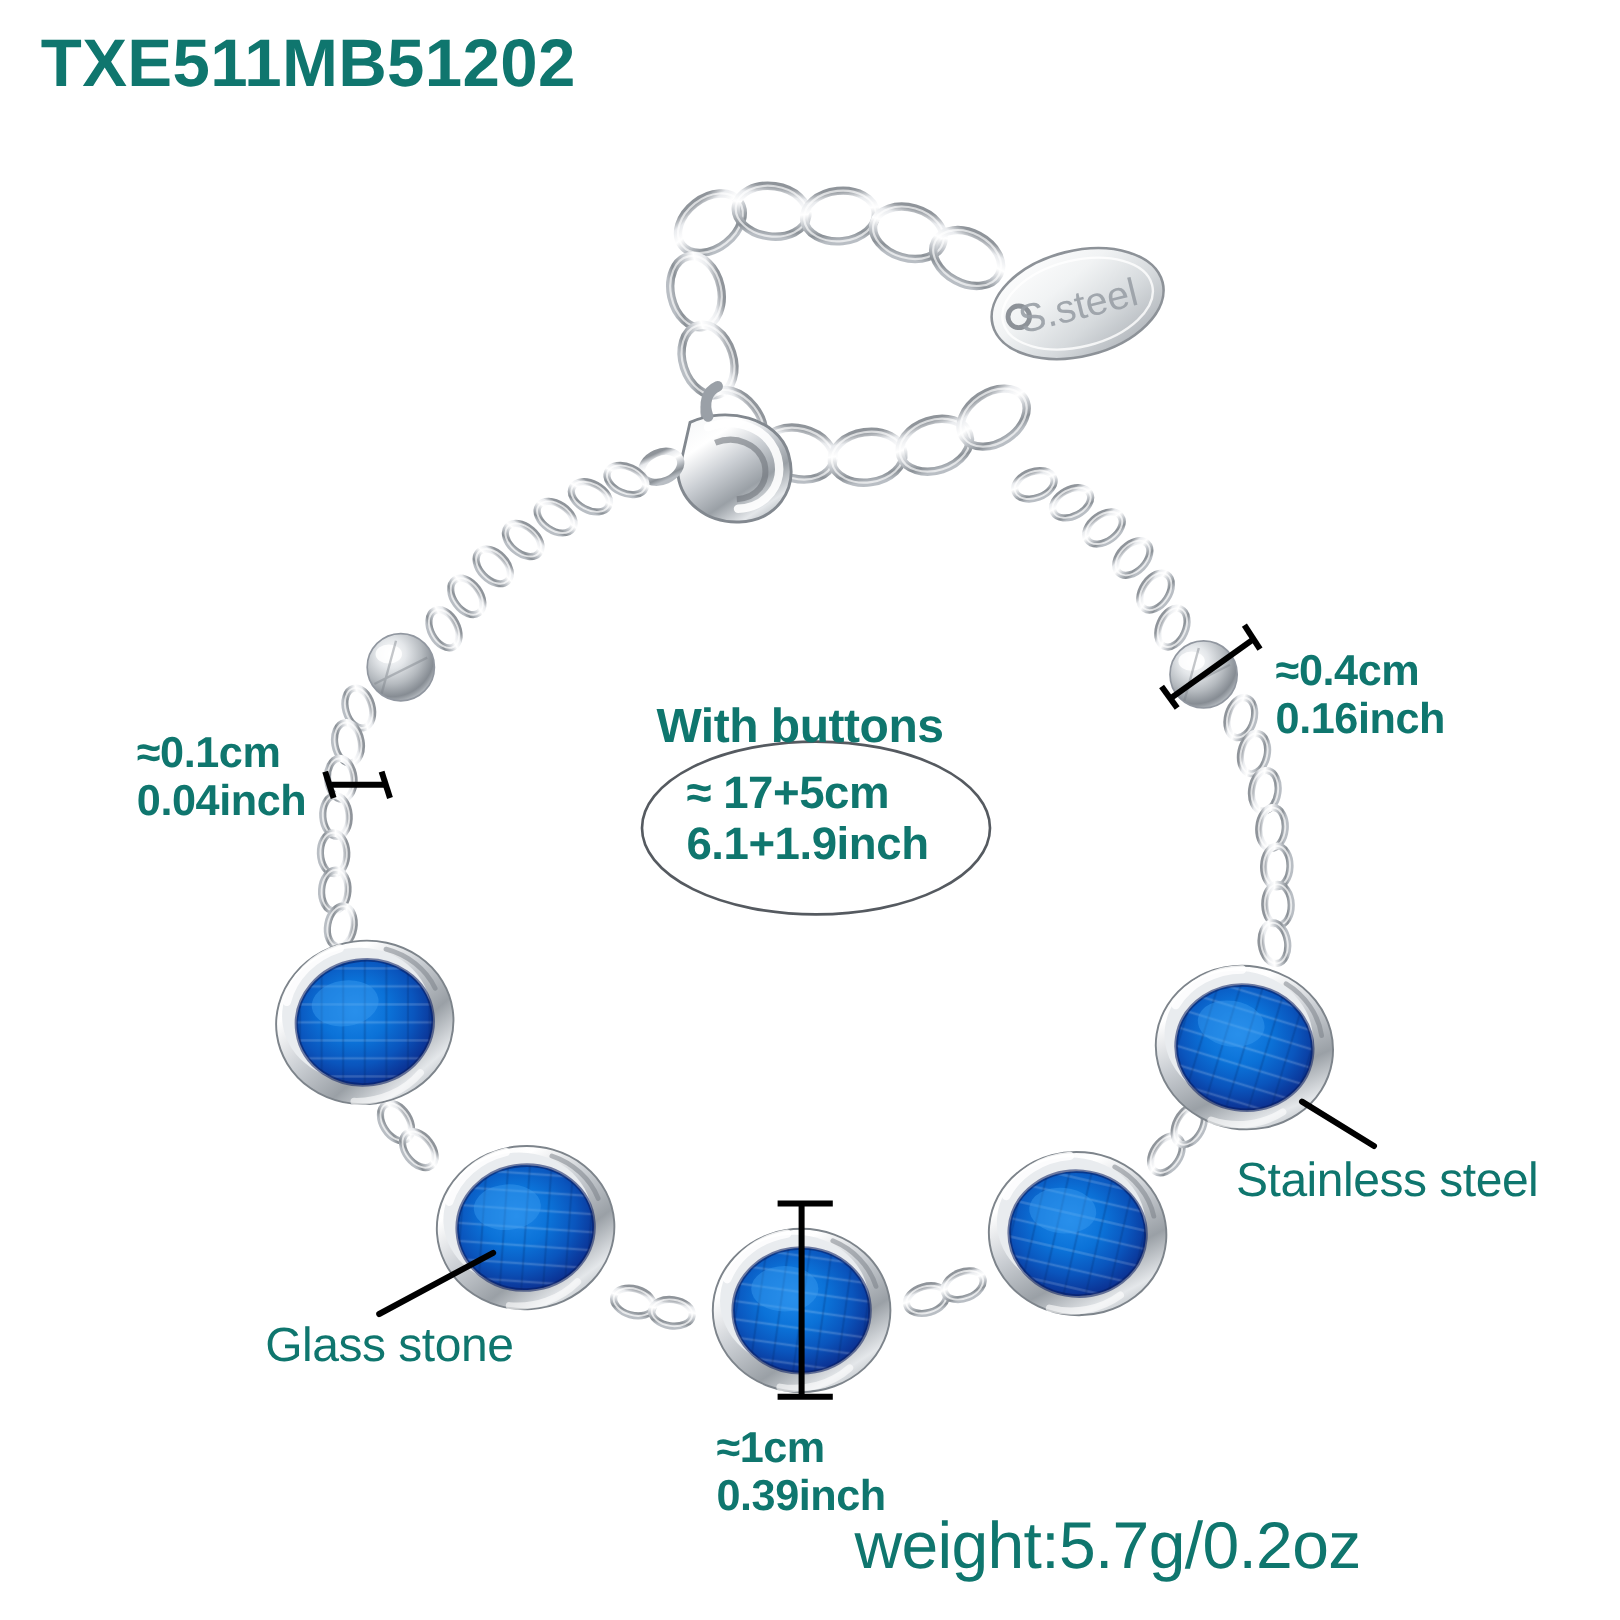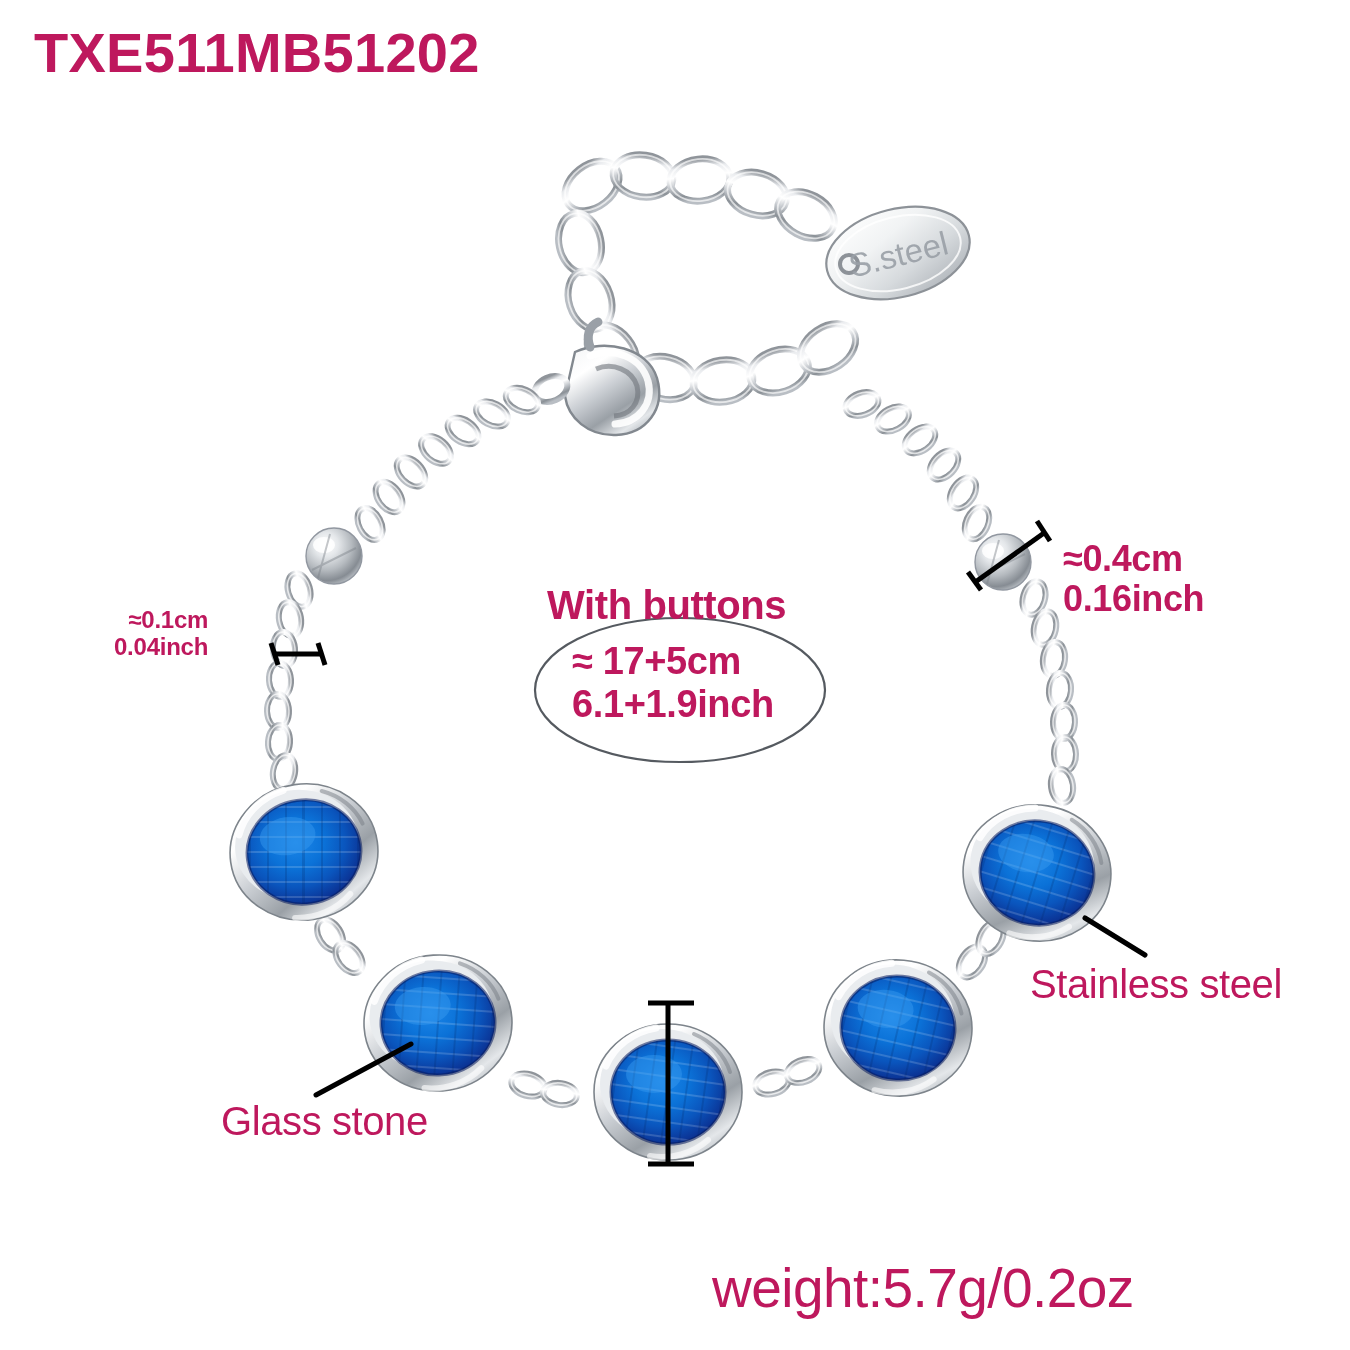--- a/index.html
+++ b/index.html
@@ -17,21 +17,21 @@
     color: #000000;
   }
   #artwork {
     position: absolute;
     left: 0; top: 0;
     width: 1350px;
     height: 1350px;
   }
   .txt {
     position: absolute;
-    color: #be185d;
+    color: #0f766e;
     line-height: 1.12;
     white-space: pre;
     letter-spacing: -0.01em;
   }
   #sku-title {
     left: 34px;
     top: 22px;
     font-size: 56px;
     font-weight: 600;
     letter-spacing: 0.005em;
@@ -50,23 +50,22 @@
   }
   #size-text {
     left: 572px;
     top: 640px;
     font-size: 38px;
     font-weight: 700;
   }
   #chain-dim-text {
     left: 114px;
     top: 607px;
-    font-size: 24px;
+    font-size: 36px;
     font-weight: 600;
-    text-align: right;
   }
   #bead-dim-text {
     left: 1063px;
     top: 513px;
     font-size: 36px;
     font-weight: 600;
     margin-top: 26px;
   }
   #stone-dim-text {
     left: 597px;
@@ -310,16 +309,18 @@
 
   <div class="txt" id="with-buttons-label">With buttons</div>
 
   <div class="txt" id="size-text">≈ 17+5cm
 6.1+1.9inch</div>
 
   <div class="txt" id="stainless-label">Stainless steel</div>
 
   <div class="txt" id="glass-stone-label">Glass stone</div>
 
+  <div class="txt" id="stone-dim-text">≈1cm
+0.39inch</div>
 
   <div class="txt" id="weight-text">weight:5.7g/0.2oz</div>
 
 </div>
 
 </body></html>

